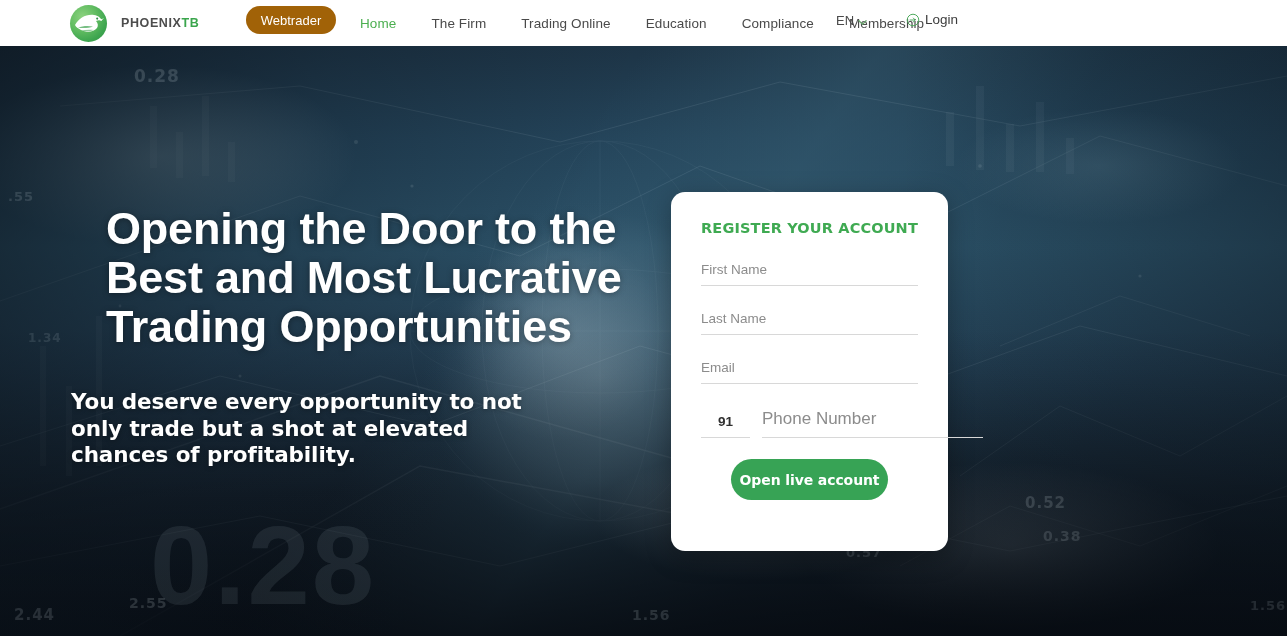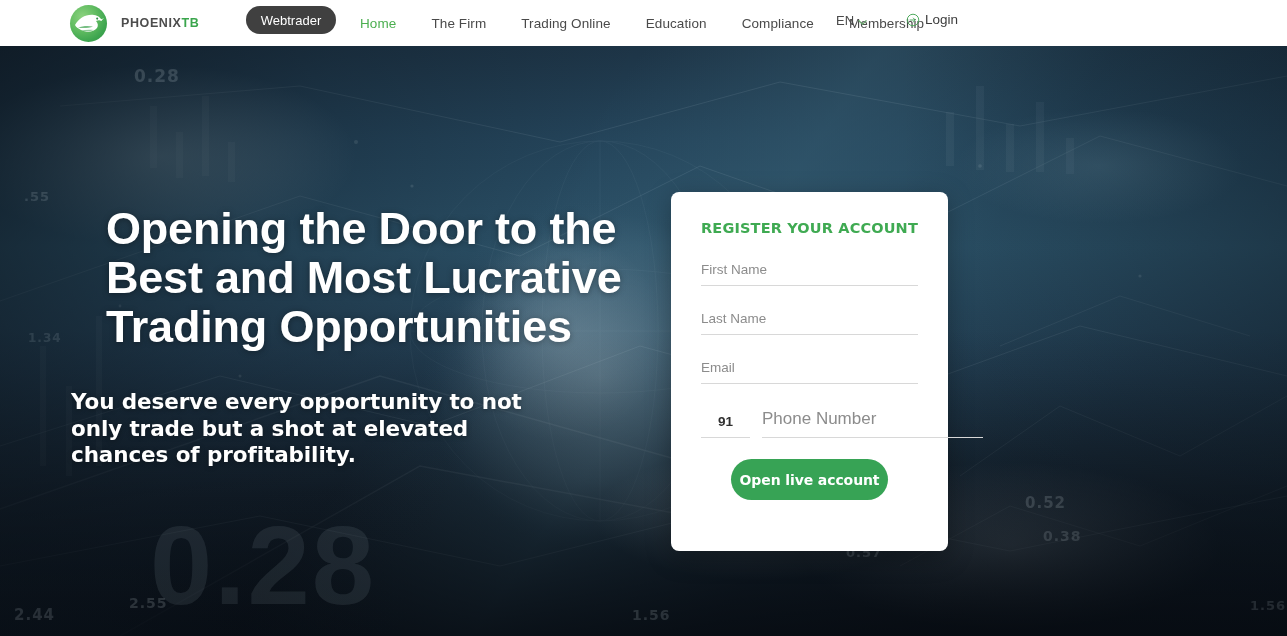--- a/index.html
+++ b/index.html
@@ -58,21 +58,21 @@
   .logo-text .p1 { color: #4d4d4d; }
   .logo-text .p2 { color: #3aa54c; }
 
   .webtrader-btn {
     position: absolute;
     left: 246px;
     top: 6px;
     width: 90px;
     height: 28px;
     border-radius: 14px;
-    background: #404040;
+    background: #a16207;
     color: #ffffff;
     font-size: 13px;
     font-weight: 400;
     display: flex;
     align-items: center;
     justify-content: center;
     border: none;
     cursor: pointer;
     font-family: "Liberation Sans", sans-serif;
   }
@@ -220,21 +220,21 @@
   }
 
   
   .card {
     position: absolute;
     left: 671px;
     top: 146px;
     width: 277px;
     height: 359px;
     background: #ffffff;
-    border-radius: 8px;
+    border-radius: 14px;
     box-shadow: 0 6px 26px rgba(0,0,0,0.30);
     padding: 28px 30px 0 30px;
   }
   .card-title {
     text-align: center;
     color: #3faa52;
     font-size: 14.5px;
     font-weight: 700;
     letter-spacing: 0.15px;
     margin-bottom: 22px;
@@ -410,21 +410,21 @@
         <circle cx="980" cy="120" r="1.8"></circle>
     </g>
   </svg>
 
   <div class="hero-bg2"></div>
 
   <div class="hero-ghost">0.28</div>
 
   <div>
     <span class="hero-num" style="left:134px; top:20px; font-size:17px; opacity:.40;">0.28</span>
-    <span class="hero-num" style="left:8px; top:143px; font-size:13px; opacity:.34;margin-left:16px;">.55</span>
+    <span class="hero-num" style="left:8px; top:143px; font-size:13px; opacity:.34;">.55</span>
     <span class="hero-num" style="left:28px; top:285px; font-size:12px; opacity:.28;">1.34</span>
     <span class="hero-num" style="left:1025px; top:448px; font-size:15px; opacity:.38;">0.52</span>
     <span class="hero-num" style="left:1043px; top:482px; font-size:14px; opacity:.34;">0.38</span>
     <span class="hero-num" style="left:846px; top:499px; font-size:13px; opacity:.36;">0.57</span>
     <span class="hero-num" style="left:632px; top:561px; font-size:14px; opacity:.36;">1.56</span>
     <span class="hero-num" style="left:129px; top:549px; font-size:14px; opacity:.38;">2.55</span>
     <span class="hero-num" style="left:14px; top:560px; font-size:15px; opacity:.34;">2.44</span>
     <span class="hero-num" style="left:1250px; top:552px; font-size:13px; opacity:.30;">1.56</span>
   </div>
 

